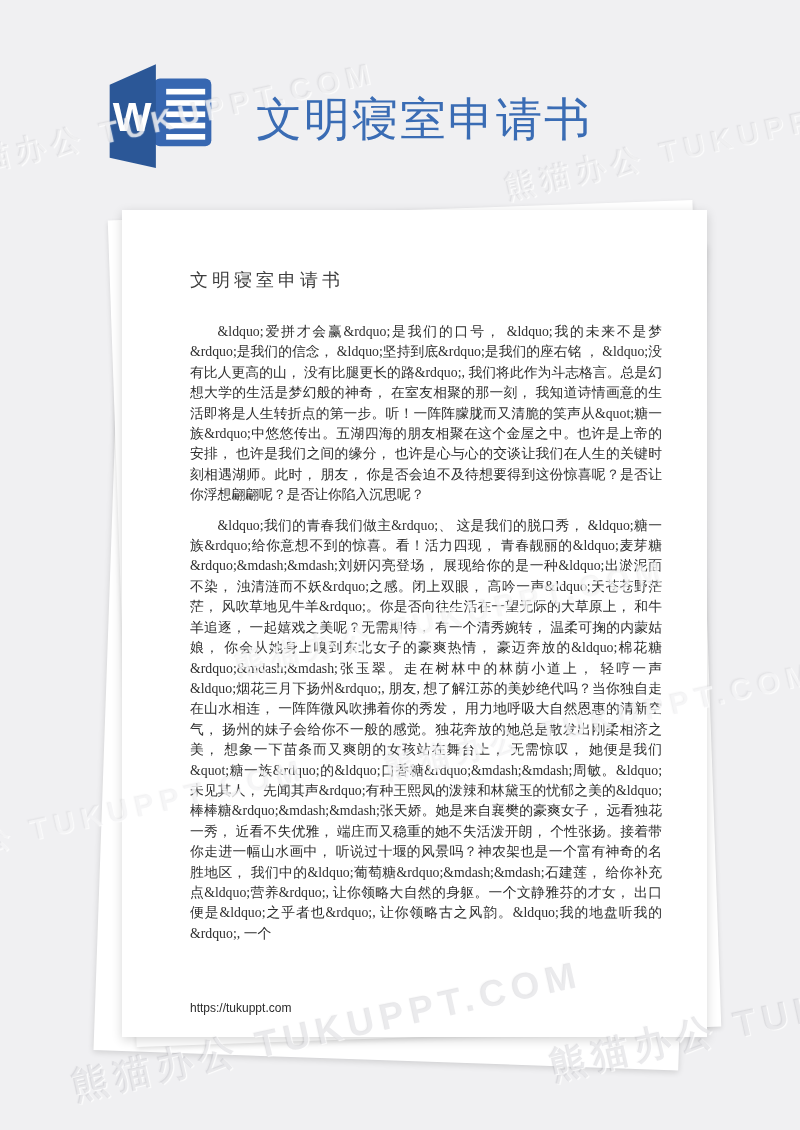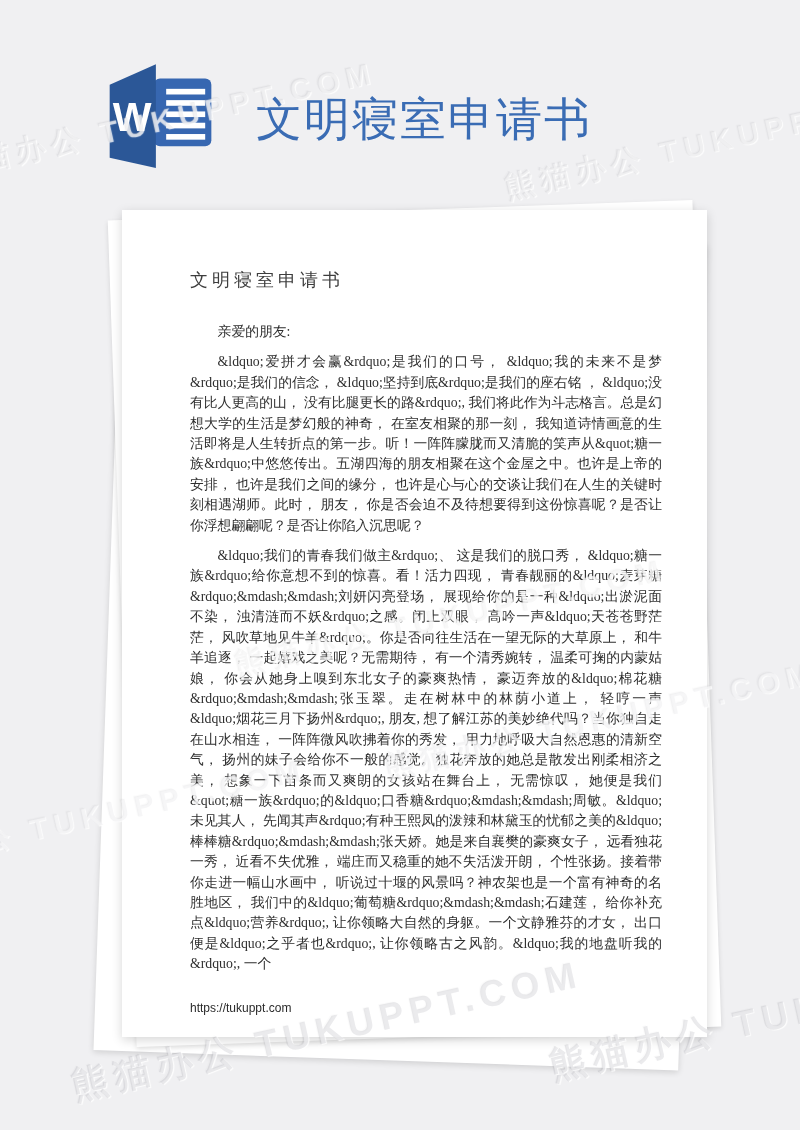--- a/index.html
+++ b/index.html
@@ -71,20 +71,19 @@
     </svg>
     <div class="header-title">文明寝室申请书</div>
   </div>
 
   <div class="sheet back1"></div>
   <div class="sheet back2"></div>
 
   <div class="sheet front">
     <h2 class="doc-title">文明寝室申请书</h2>
     <div class="doc-body">
-      <p>亲爱的朋友:</p>
       <p>&amp;ldquo;爱拼才会赢&amp;rdquo;是我们的口号， &amp;ldquo;我的未来不是梦&amp;rdquo;是我们的信念， &amp;ldquo;坚持到底&amp;rdquo;是我们的座右铭 ， &amp;ldquo;没有比人更高的山， 没有比腿更长的路&amp;rdquo;, 我们将此作为斗志格言。总是幻想大学的生活是梦幻般的神奇， 在室友相聚的那一刻， 我知道诗情画意的生活即将是人生转折点的第一步。听！一阵阵朦胧而又清脆的笑声从&amp;quot;糖一族&amp;rdquo;中悠悠传出。五湖四海的朋友相聚在这个金屋之中。也许是上帝的安排， 也许是我们之间的缘分， 也许是心与心的交谈让我们在人生的关键时刻相遇湖师。此时， 朋友， 你是否会迫不及待想要得到这份惊喜呢？是否让你浮想翩翩呢？是否让你陷入沉思呢？</p>
       <p>&amp;ldquo;我们的青春我们做主&amp;rdquo;、 这是我们的脱口秀， &amp;ldquo;糖一族&amp;rdquo;给你意想不到的惊喜。看！活力四现， 青春靓丽的&amp;ldquo;麦芽糖&amp;rdquo;&amp;mdash;&amp;mdash;刘妍闪亮登场， 展现给你的是一种&amp;ldquo;出淤泥面不染， 浊清涟而不妖&amp;rdquo;之感。闭上双眼， 高吟一声&amp;ldquo;天苍苍野茫茫， 风吹草地见牛羊&amp;rdquo;。你是否向往生活在一望无际的大草原上， 和牛羊追逐， 一起嬉戏之美呢？无需期待， 有一个清秀婉转， 温柔可掬的内蒙姑娘， 你会从她身上嗅到东北女子的豪爽热情， 豪迈奔放的&amp;ldquo;棉花糖&amp;rdquo;&amp;mdash;&amp;mdash;张玉翠。走在树林中的林荫小道上， 轻哼一声&amp;ldquo;烟花三月下扬州&amp;rdquo;, 朋友, 想了解江苏的美妙绝代吗？当你独自走在山水相连， 一阵阵微风吹拂着你的秀发， 用力地呼吸大自然恩惠的清新空气， 扬州的妹子会给你不一般的感觉。独花奔放的她总是散发出刚柔相济之美， 想象一下苗条而又爽朗的女孩站在舞台上， 无需惊叹， 她便是我们&amp;quot;糖一族&amp;rdquo;的&amp;ldquo;口香糖&amp;rdquo;&amp;mdash;&amp;mdash;周敏。&amp;ldquo;未见其人， 先闻其声&amp;rdquo;有种王熙凤的泼辣和林黛玉的忧郁之美的&amp;ldquo;棒棒糖&amp;rdquo;&amp;mdash;&amp;mdash;张天娇。她是来自襄樊的豪爽女子， 远看独花一秀， 近看不失优雅， 端庄而又稳重的她不失活泼开朗， 个性张扬。接着带你走进一幅山水画中， 听说过十堰的风景吗？神农架也是一个富有神奇的名胜地区， 我们中的&amp;ldquo;葡萄糖&amp;rdquo;&amp;mdash;&amp;mdash;石建莲， 给你补充点&amp;ldquo;营养&amp;rdquo;, 让你领略大自然的身躯。一个文静雅芬的才女， 出口便是&amp;ldquo;之乎者也&amp;rdquo;, 让你领略古之风韵。&amp;ldquo;我的地盘听我的&amp;rdquo;, 一个</p>
     </div>
     <a class="doc-footer" href="#">https://tukuppt.com</a>
   </div>
 
 </div>
 
 </body></html>

